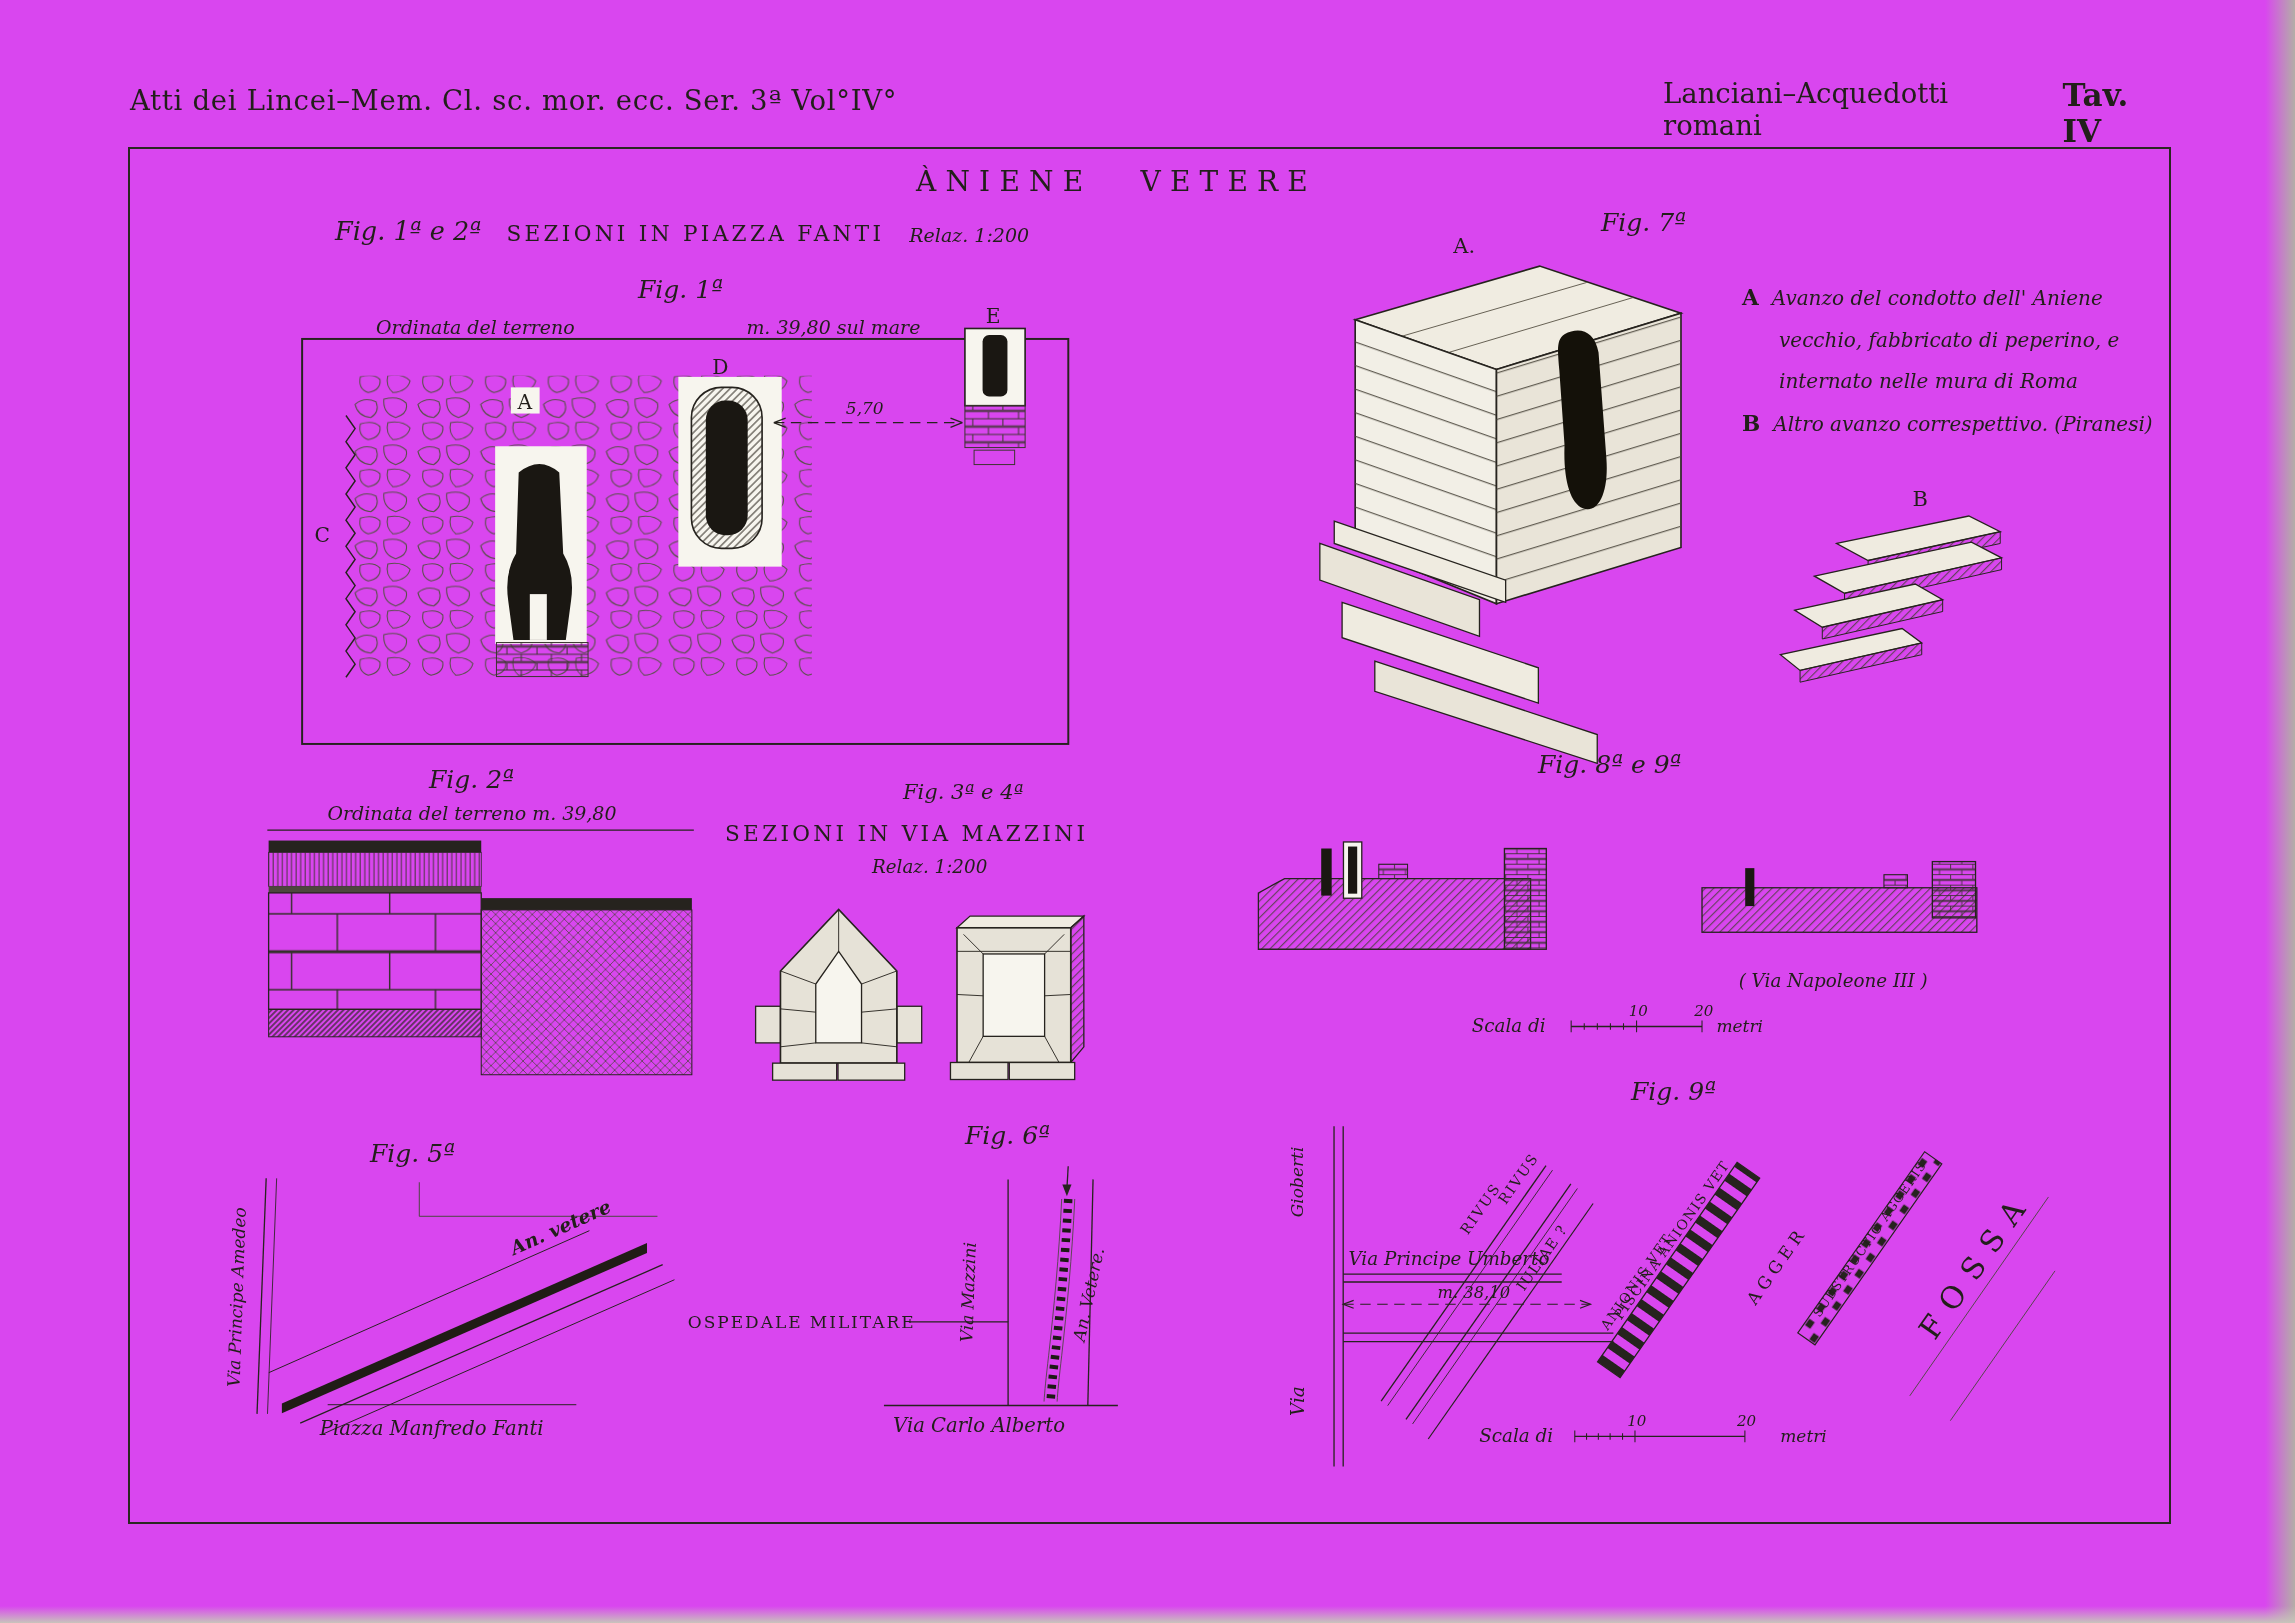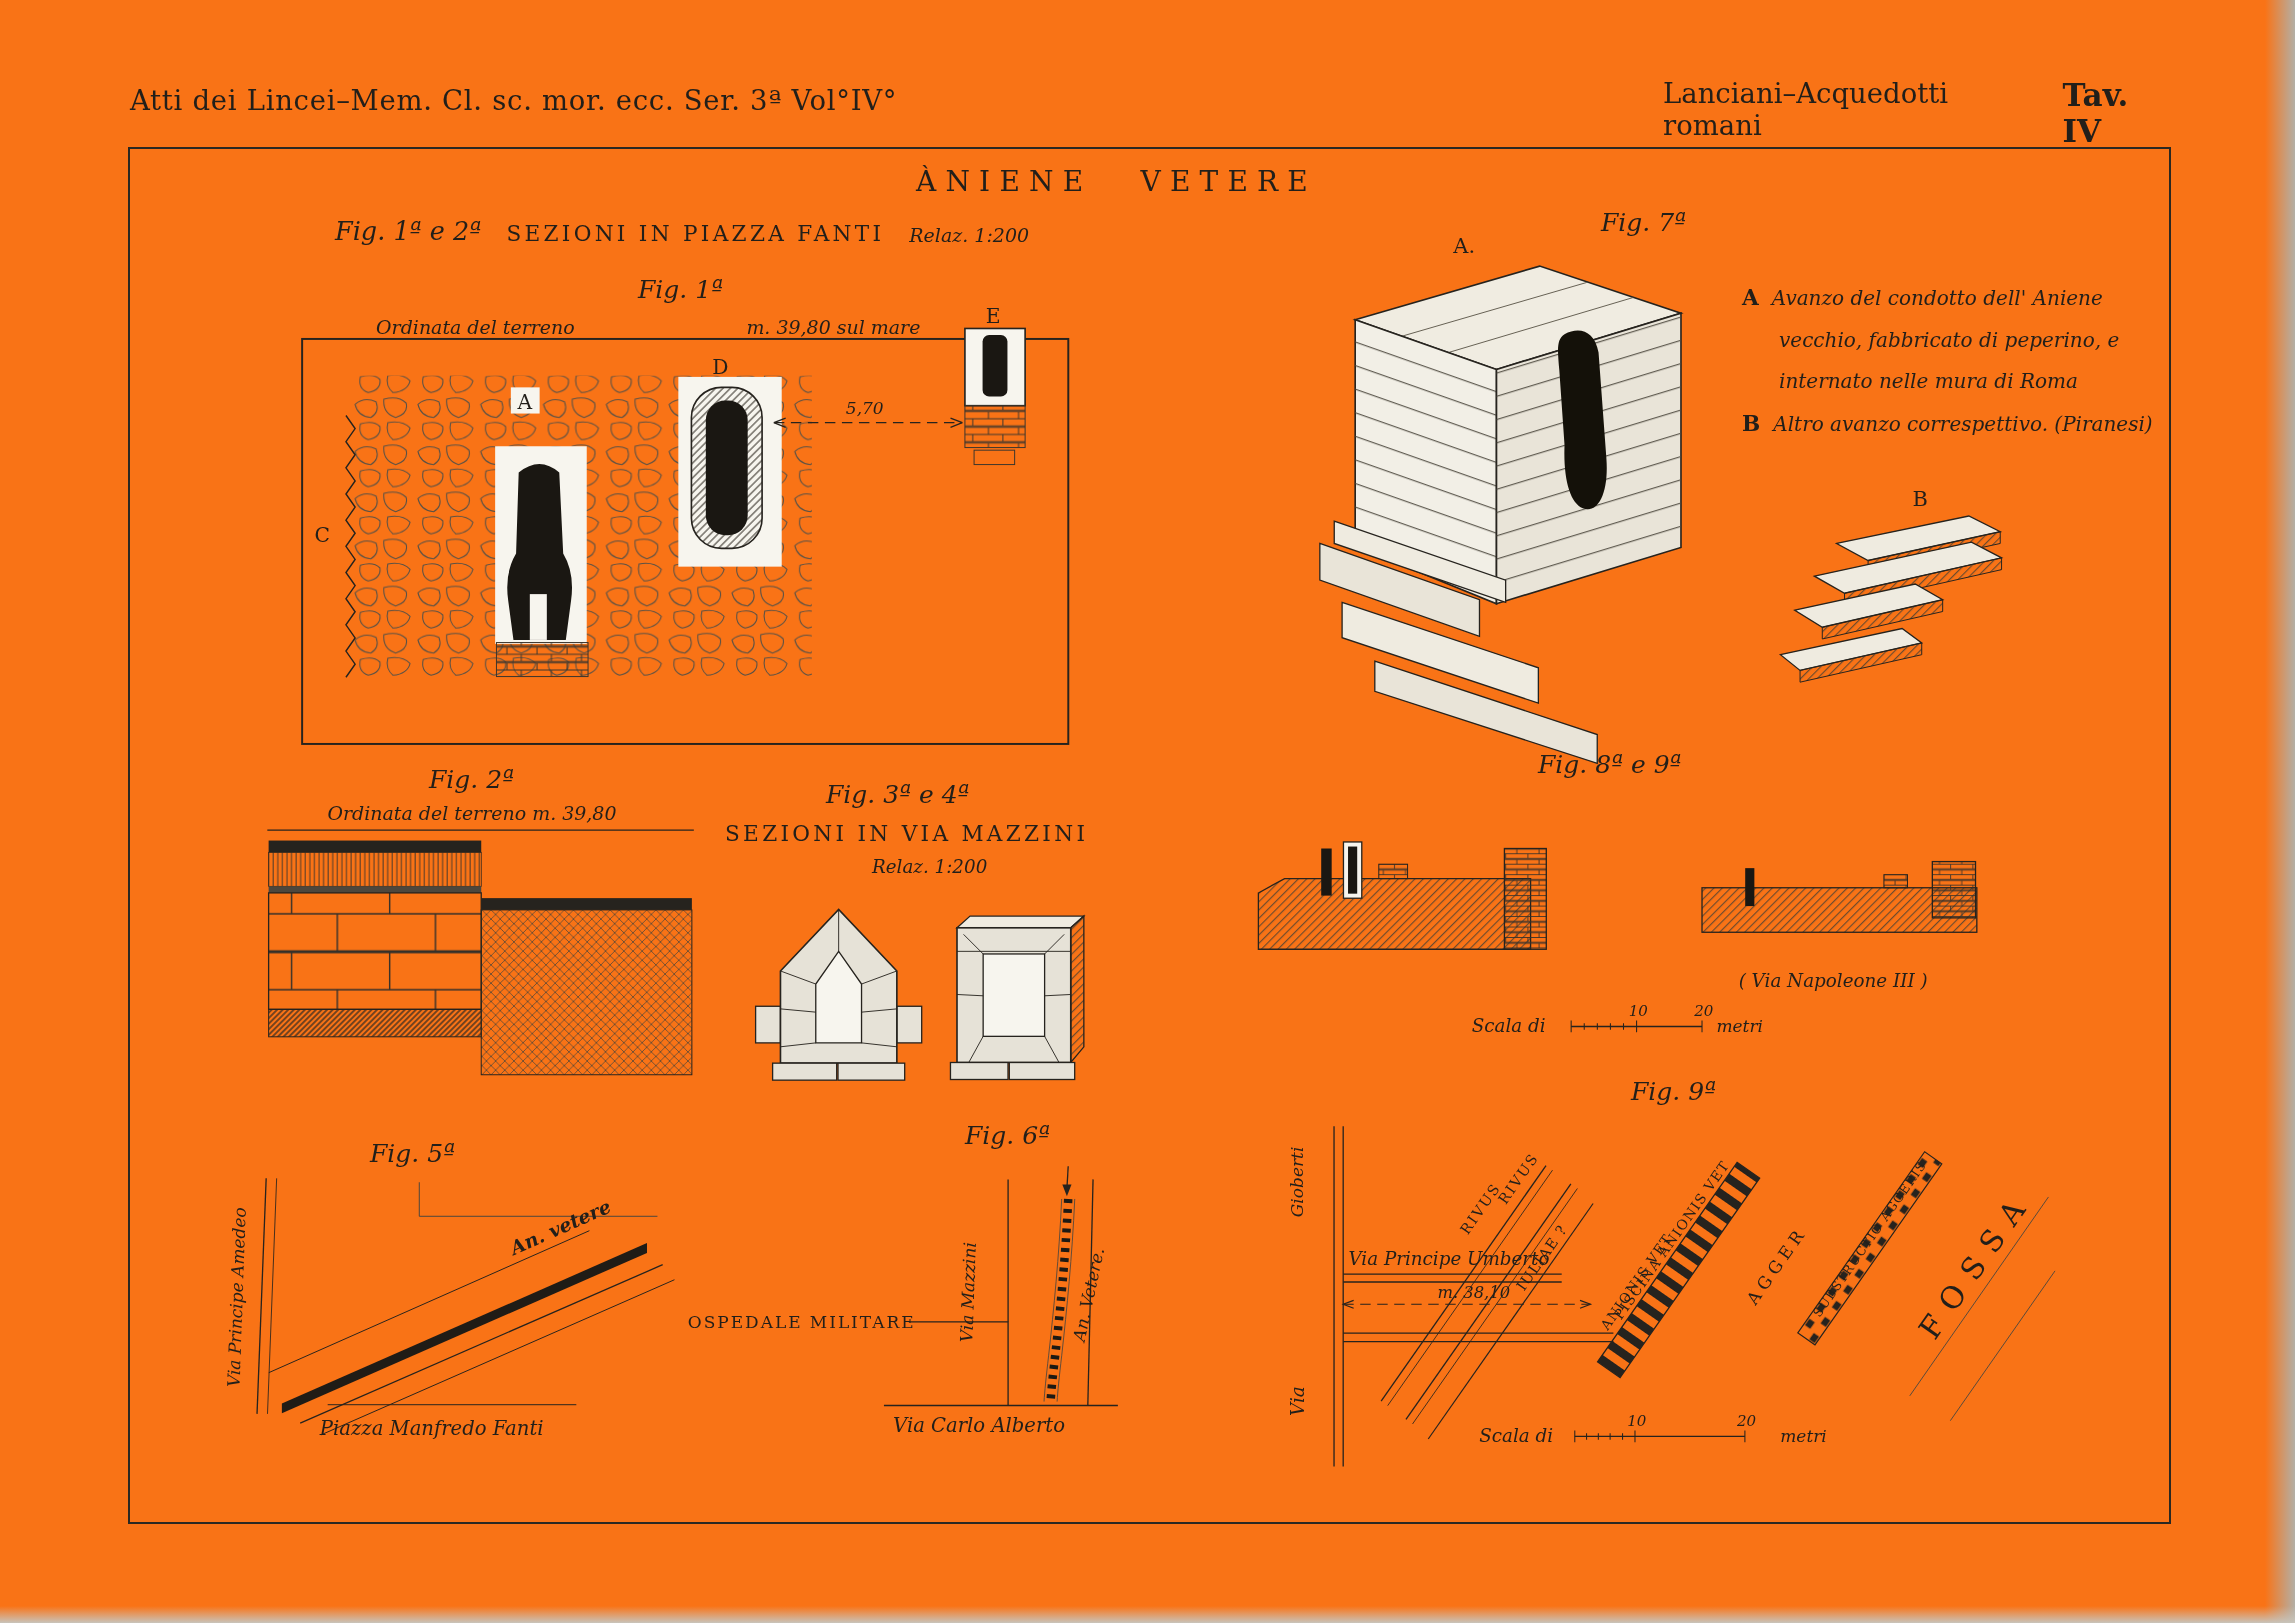--- a/index.html
+++ b/index.html
@@ -1,19 +1,19 @@
 <!DOCTYPE html>
 <html style="font-size:10.5px"><head>
 <meta charset="utf-8">
 <style>
   * { box-sizing: border-box; margin: 0; padding: 0; }
   html,body { background:#d8d5cd; }
   .page {
     position: relative; width: 2295px; height: 1623px;
-    background: #f97316; color: #221f1a;
+    background: #d946ef; color: #221f1a;
     font-family: "DejaVu Serif", serif; overflow: hidden;
   }
   .abs { position: absolute; }
   .ital { font-style: italic; }
   svg { position: absolute; overflow: visible; }
   svg text { font-family: "DejaVu Serif", serif; fill: #221f1a; }
   .sv-ital { font-style: italic; }
   .frame { border: 2px solid #2b2822; }
   .legend-line { line-height: 2.05; margin-left: 40px; }
   .legend-key { font-style: normal; font-weight: 700; font-size: 21.6px; margin-right: 13px; }
@@ -128,21 +128,21 @@
       <rect x="10" y="132" width="325" height="10" fill="#4d473d"></rect>
       <rect x="10" y="142" width="325" height="178" fill="url(#f2-bigbrick)" stroke="#26231e" stroke-width="2"></rect>
       <rect x="10" y="320" width="325" height="42" fill="url(#f2-hatch)" stroke="#26231e" stroke-width="1.5"></rect>
     </g>
     <g>
       <rect x="335" y="150" width="322" height="18" fill="#26231e"></rect>
       <rect x="335" y="168" width="322" height="252" fill="url(#f2-cross)" stroke="#26231e" stroke-width="1.5"></rect>
     </g>
   </svg>
 
-  <div class="abs ital" style="left:826px;top:780px;font-size:25px">Fig. 3ª e 4ª</div>
+  <div class="abs ital" style="left:903px;top:780px;font-size:21px">Fig. 3ª e 4ª</div>
   <div class="abs" style="left:725px;top:821px;font-size:21.6px;letter-spacing:3.3px">SEZIONI IN VIA MAZZINI</div>
   <div class="abs ital" style="left:872px;top:856px;font-size:18.3px">Relaz. 1:200</div>
 
   <svg style="left:753px;top:878px" width="340" height="216" viewBox="0 0 520 330">
     <defs>
       <pattern id="f34-hatch" width="9" height="9" patternUnits="userSpaceOnUse" patternTransform="rotate(45)">
         <line x1="4" y1="0" x2="4" y2="9" stroke="#454036" stroke-width="1.4"></line>
       </pattern>
     </defs>
     <g stroke="#26231e">

